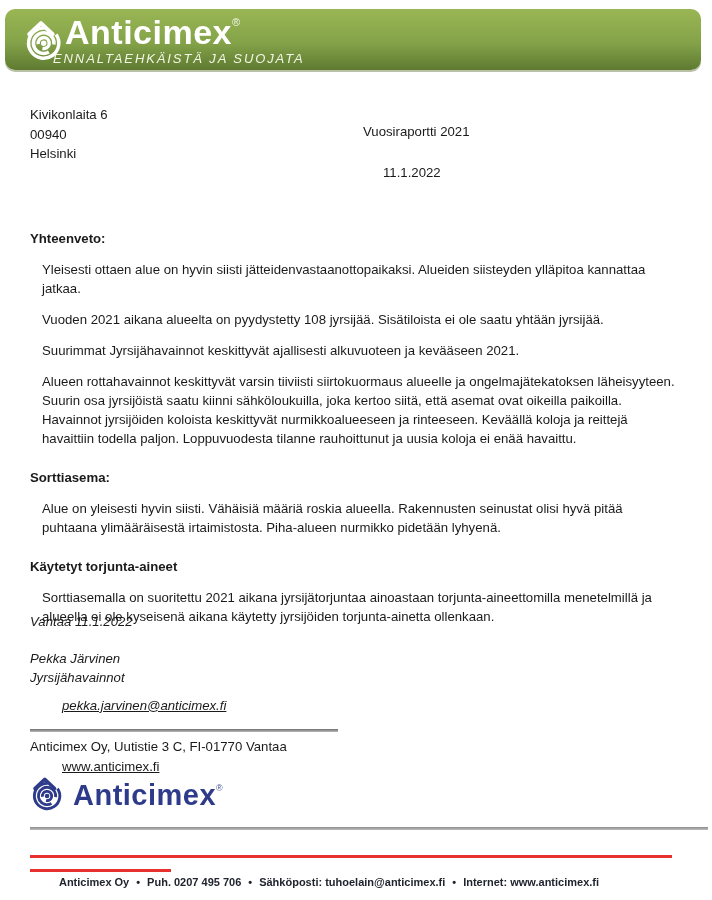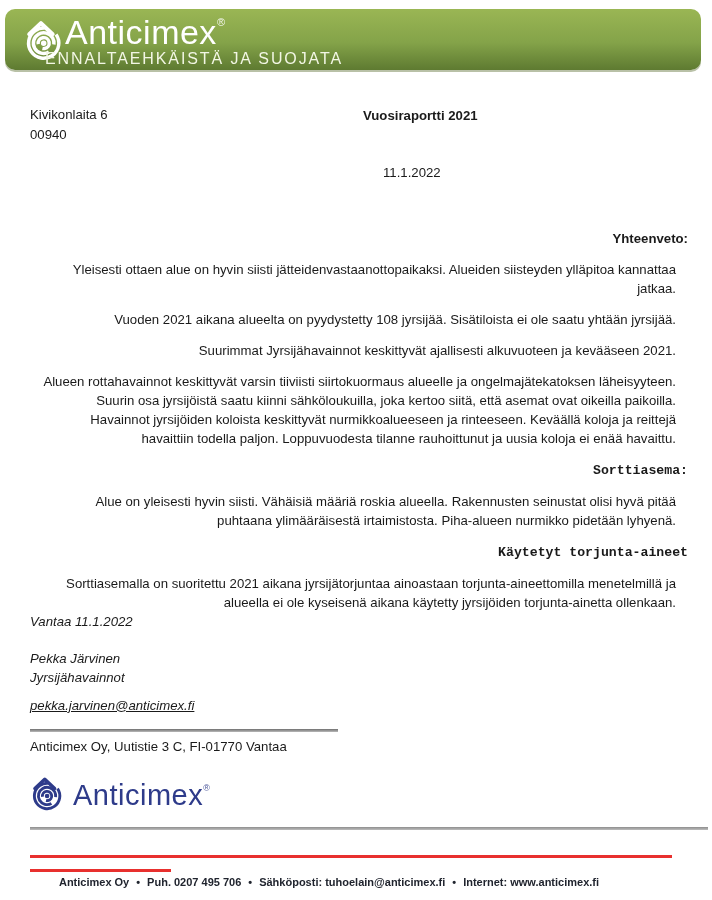--- a/index.html
+++ b/index.html
@@ -17,44 +17,44 @@
     border-radius:10px;
     background:linear-gradient(to bottom,
       var(--banner-green-top,#9ab654) 0%,
       var(--banner-green-mid,#84a349) 55%,
       var(--banner-green-bottom,#5e7a31) 100%);
     box-shadow:0 2px 0 rgba(99,118,60,.45);
     color:#ffffff;
   }
   .logo-icon-white { position:absolute; left:16px; top:8px; color:#ffffff; }
   .brand-line { position:absolute; left:60px; top:3px; white-space:nowrap; }
-  .brand-name { font-size:34px; font-weight:normal; letter-spacing:.5px; line-height:40px; }
+  .brand-name { font-size:34px; font-weight:bold; letter-spacing:.5px; line-height:40px; }
   .reg-mark { font-size:11px; vertical-align:18px; opacity:.9; }
   .tagline {
-    position:absolute; left:40px; top:44px;
-    font-size:16px; letter-spacing:1.9px; line-height:12px; color:#f2f6e4;
+    position:absolute; left:48px; top:44px;
+    font-size:13px; letter-spacing:1.9px; line-height:12px; color:#f2f6e4;font-style:italic;
   }
 
   
   .recipient { position:absolute; top:105px; left:30px; line-height:19.5px; }
-  .report-title { position:absolute; top:106px; left:363px; font-weight:bold; }
+  .report-title { position:absolute; top:122px; left:363px; font-weight:normal; }
   .report-date { position:absolute; top:163px; left:383px; }
 
   
-  .content { position:absolute; top:229px; left:30px; width:658px;text-align:right; }
+  .content { position:absolute; top:229px; left:30px; width:658px; }
   .content h3 { margin:0; font-size:13.2px; font-weight:bold; line-height:19px; }
-  .content h3.gap { margin-top:13px;font-family:Liberation Mono, monospace; }
+  .content h3.gap { margin-top:20px; }
   .content p { margin:12px; }
 
   
   .signature { position:absolute; top:612px; left:30px; line-height:19.5px;font-style:italic; }
   .signature p { margin:0; }
   .sig-name { margin-top:17px !important; }
   .sig-email { margin-top:8px !important; }
-  a.plain-link { color:inherit; text-decoration:underline; }
+  a.plain-link { color:inherit; text-decoration:underline;margin-left:32px; }
 
   
   .sig-divider {
     position:absolute; top:729px; left:30px; width:308px; height:3px;
     background:linear-gradient(to bottom,#6f6f6f,#b9b9b9);
   }
   .company { position:absolute; top:737px; left:30px; line-height:19.5px; }
   .logo-navy {
     position:absolute; top:774px; left:28px;
     display:flex; align-items:center; gap:8px;
@@ -91,20 +91,21 @@
       </g>
     </svg>
   </span>
   <span class="brand-line"><span class="brand-name">Anticimex</span><span class="reg-mark">®</span></span>
   <div class="tagline">ENNALTAEHKÄISTÄ JA SUOJATA</div>
 </header>
 
 <div class="recipient">
   <div>Kivikonlaita 6</div>
   <div>00940</div>
+  <div>Helsinki</div>
 </div>
 
 <div class="report-title">Vuosiraportti 2021</div>
 <div class="report-date">11.1.2022</div>
 
 <main class="content">
   <section>
     <h3>Yhteenveto:</h3>
     <p>Yleisesti ottaen alue on hyvin siisti jätteidenvastaanottopaikaksi. Alueiden siisteyden ylläpitoa kannattaa jatkaa.</p>
     <p>Vuoden 2021 aikana alueelta on pyydystetty 108 jyrsijää. Sisätiloista ei ole saatu yhtään jyrsijää.</p>
@@ -124,20 +125,21 @@
 <div class="signature">
   <p>Vantaa 11.1.2022</p>
   <p class="sig-name">Pekka Järvinen</p>
   <p>Jyrsijähavainnot</p>
   <p class="sig-email"><a href="#" class="plain-link">pekka.jarvinen@anticimex.fi</a></p>
 </div>
 
 <div class="sig-divider"></div>
 <div class="company">
   <div>Anticimex Oy, Uutistie 3 C, FI-01770 Vantaa</div>
+  <div><a href="#" class="plain-link">www.anticimex.fi</a></div>
 </div>
 
 <div class="logo-navy">
   <span>
     <svg viewBox="0 0 64 64" width="37" height="37" aria-hidden="true">
       <g fill="none" stroke="currentColor">
         <circle cx="33" cy="38" r="22" stroke-width="5" stroke-dasharray="118 21" transform="rotate(-35 33 38)"></circle>
         <circle cx="33" cy="38" r="15" stroke-width="5" stroke-dasharray="80 15" transform="rotate(60 33 38)"></circle>
         <circle cx="33" cy="38" r="8" stroke-width="5" stroke-dasharray="40 11" transform="rotate(170 33 38)"></circle>
         <circle cx="33" cy="38" r="2" stroke-width="4"></circle>

